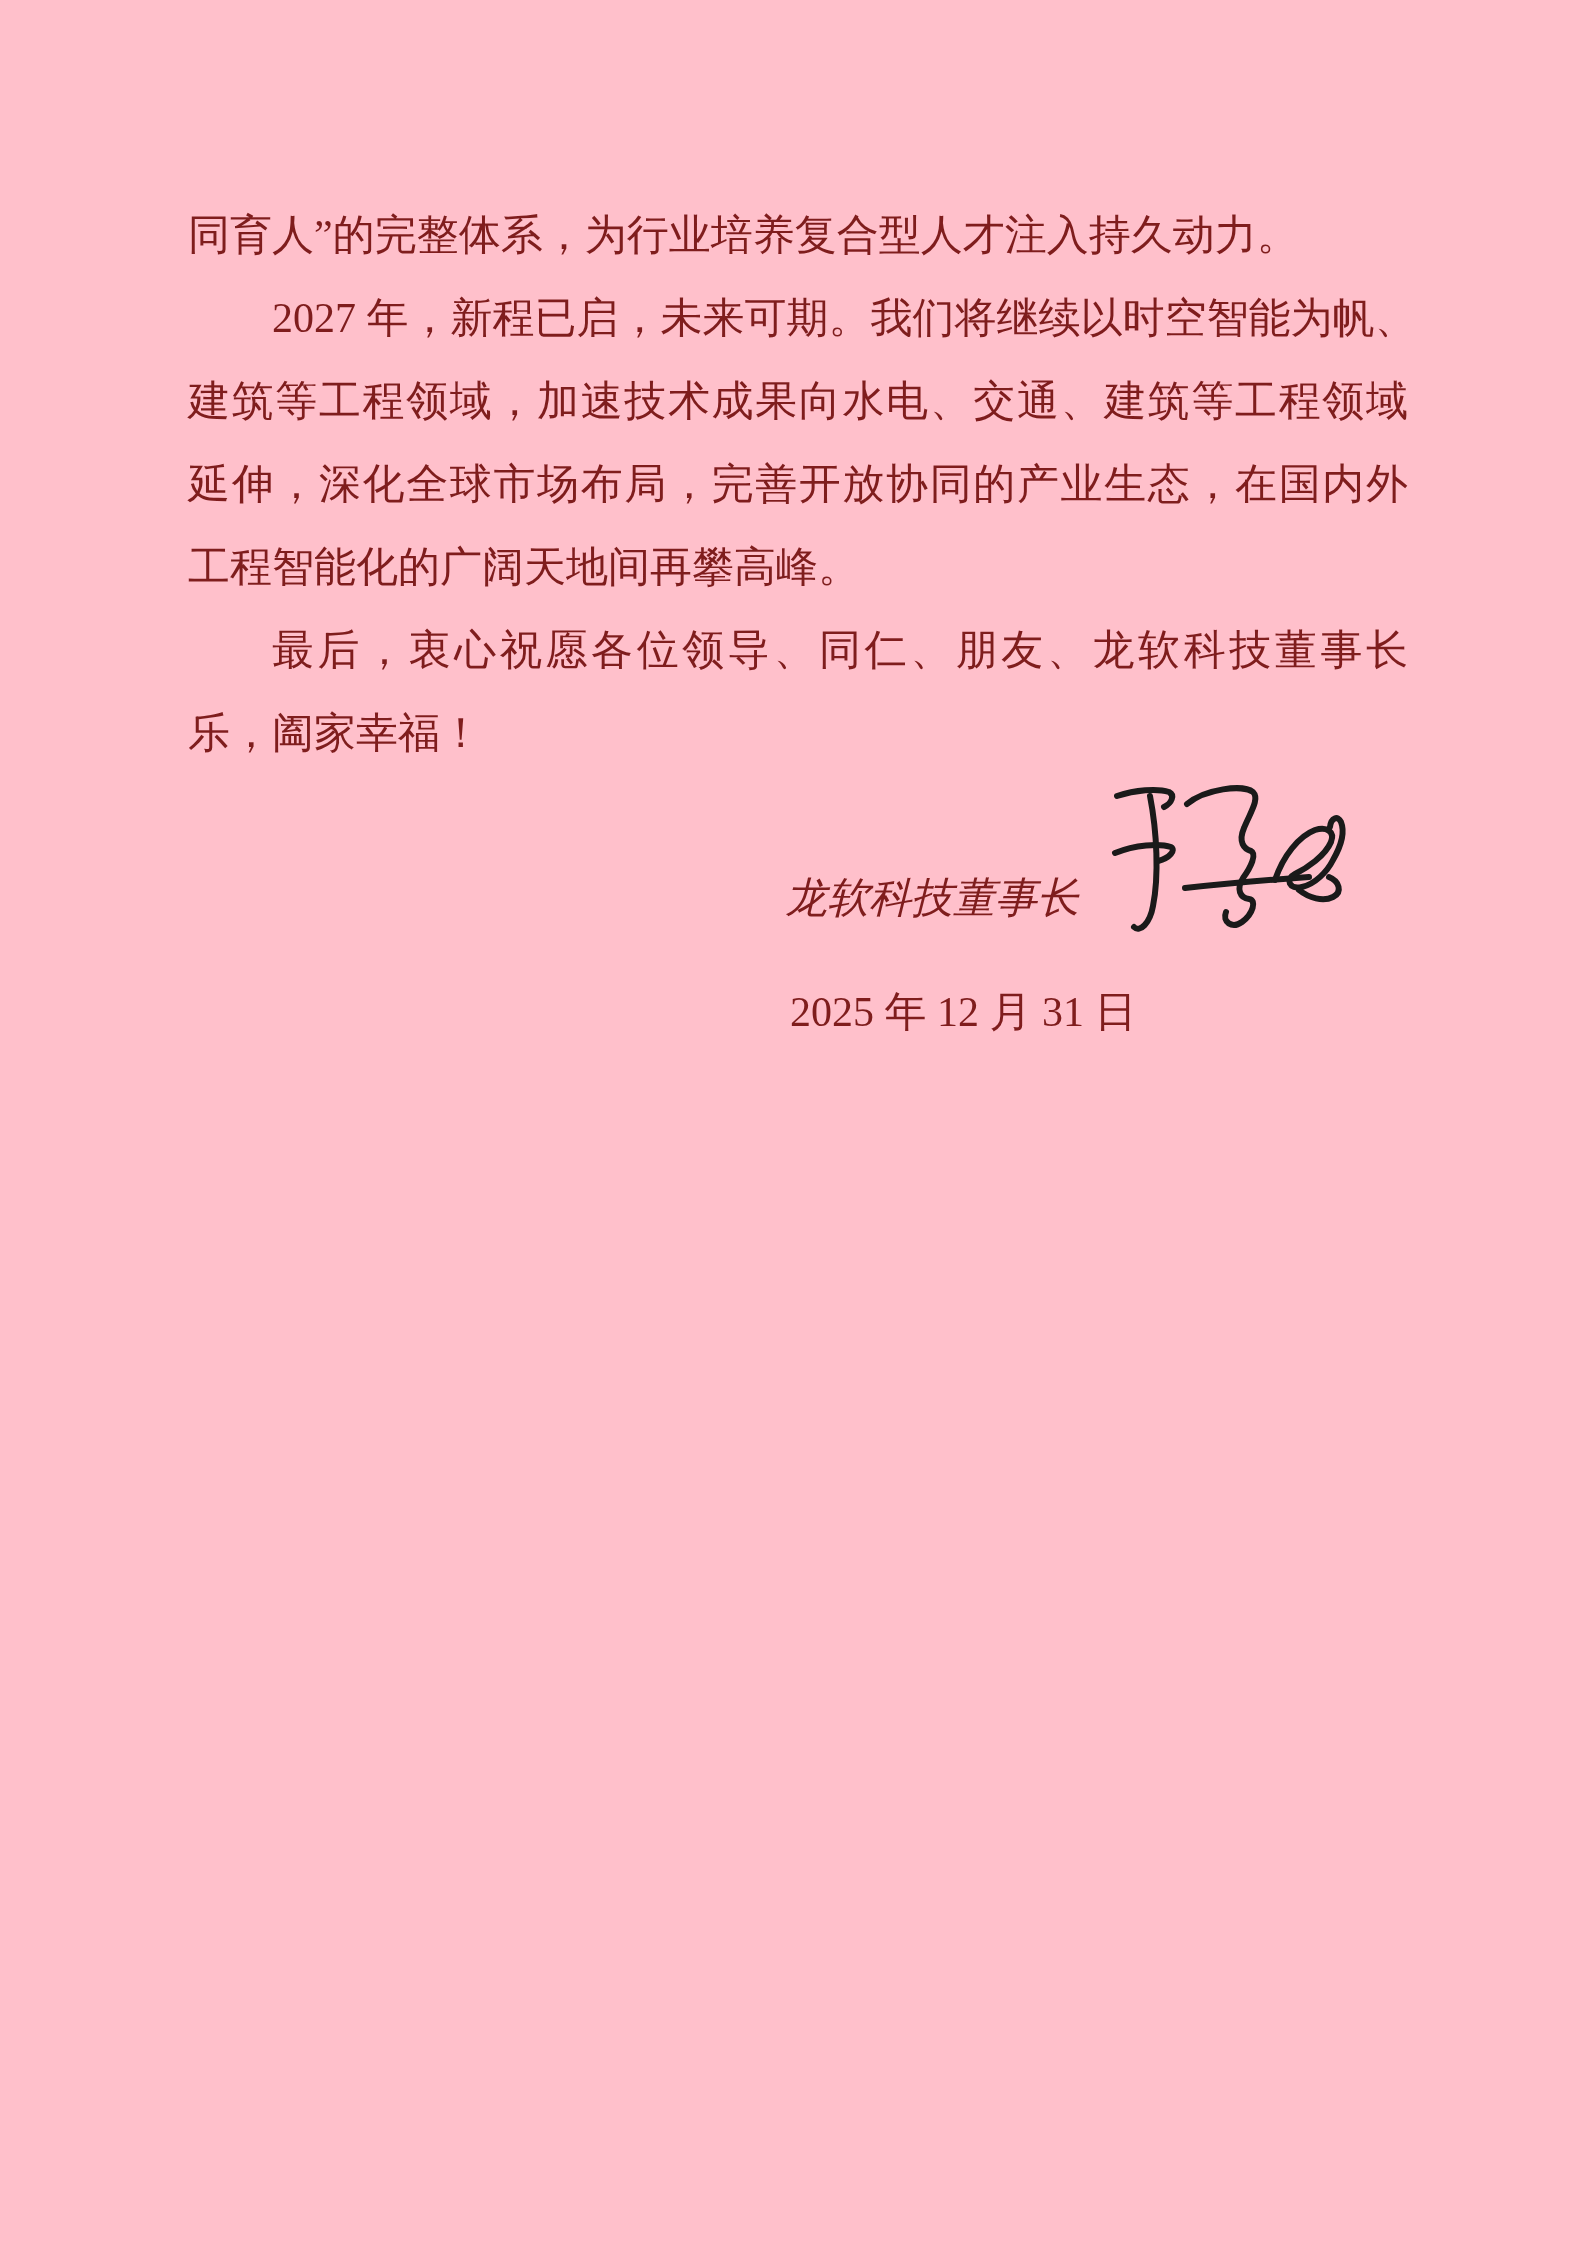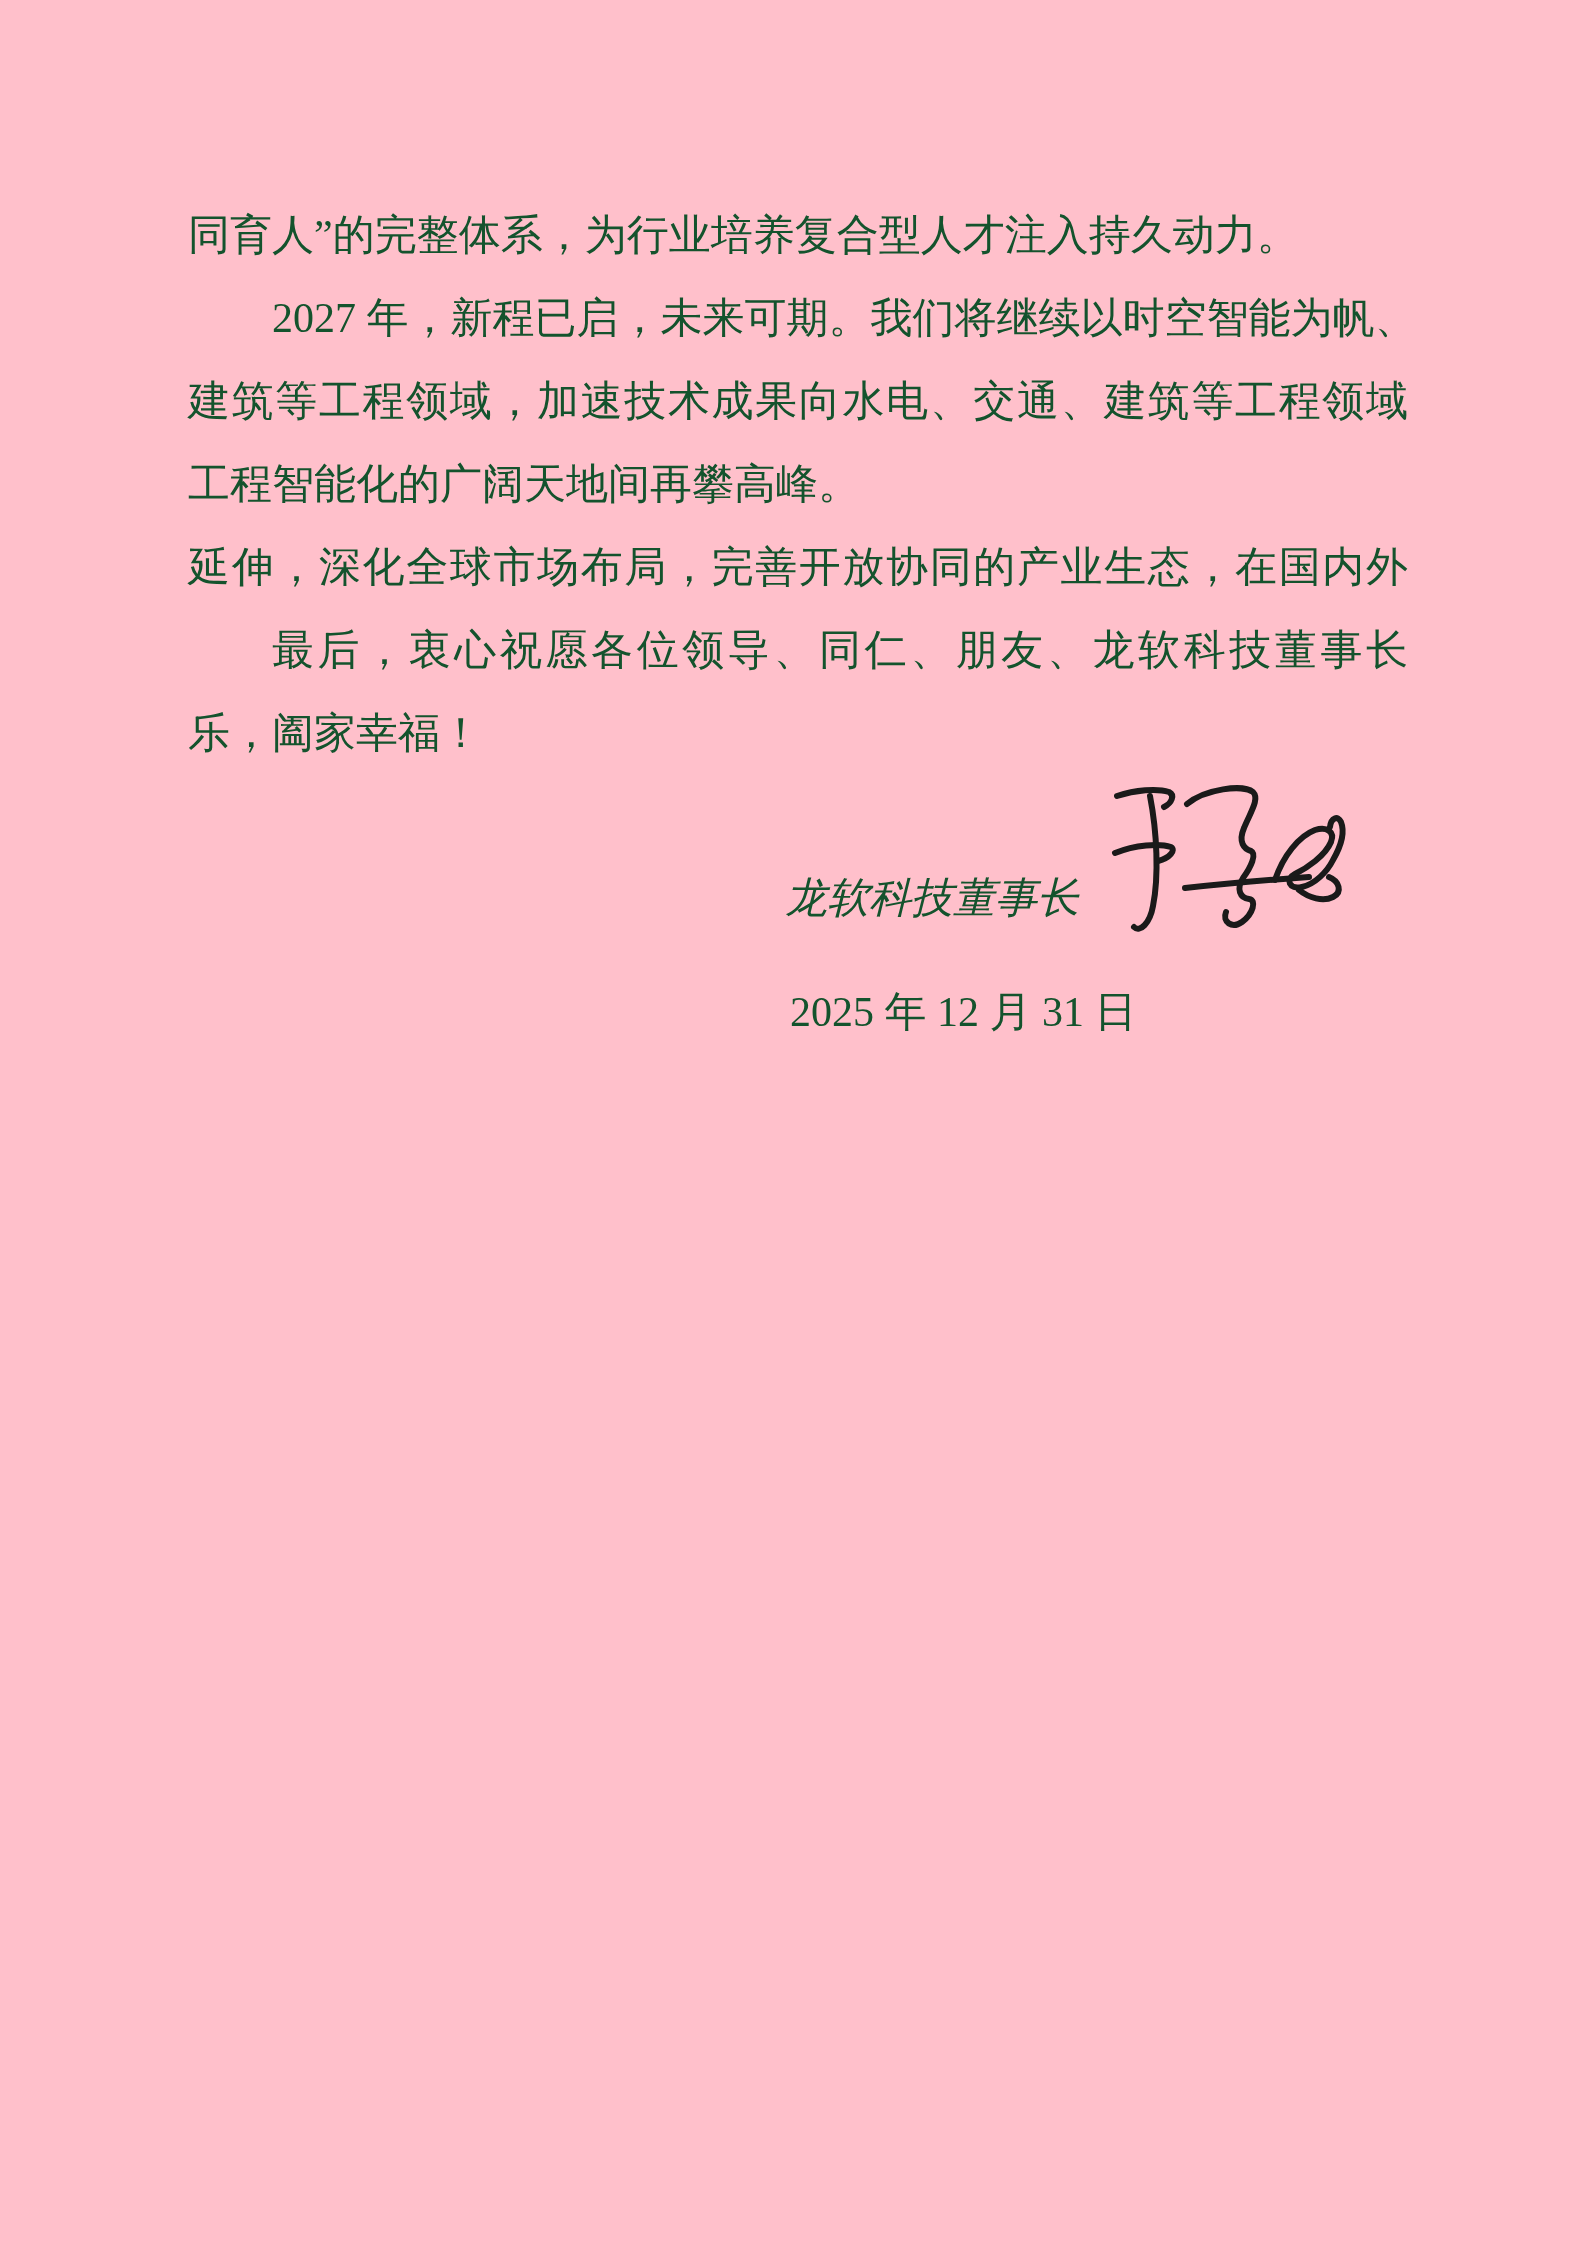--- a/index.html
+++ b/index.html
@@ -7,21 +7,21 @@
     padding: 0;
     background: #FFC0CB;
   }
   .page {
     position: relative;
     width: 1588px;
     height: 2245px;
     background: #FFC0CB;
     overflow: hidden;
     font-family: "Liberation Serif", "DejaVu Serif", serif;
-    color: #14532d;
+    color: #7f1d1d;
   }
   .body-text {
     position: absolute;
     left: 188px;
     top: 194px;
     width: 1220px;
     font-size: 42px;
   }
   .line {
     height: 83px;
@@ -70,22 +70,22 @@
 </style>
 </head>
 <body>
 
 <div class="page">
 
   <div class="body-text">
     <div class="line lastline">同育人”的完整体系，为行业培养复合型人才注入持久动力。</div>
     <div class="line indent">2027 年，新程已启，未来可期。我们将继续以时空智能为帆、</div>
     <div class="line">建筑等工程领域，加速技术成果向水电、交通、建筑等工程领域</div>
+    <div class="line">延伸，深化全球市场布局，完善开放协同的产业生态，在国内外</div>
     <div class="line lastline">工程智能化的广阔天地间再攀高峰。</div>
-    <div class="line">延伸，深化全球市场布局，完善开放协同的产业生态，在国内外</div>
     <div class="line indent">最后，衷心祝愿各位领导、同仁、朋友、龙软科技董事长</div>
     <div class="line lastline">乐，阖家幸福！</div>
   </div>
 
   <div class="signature-title">龙软科技董事长</div>
 
   <svg class="signature-svg" viewBox="0 0 262 166" xmlns="http://www.w3.org/2000/svg">
 
     <path d="M14,16 C32,10 54,8 66,12 C72,15 69,23 61,27"></path>
     <path d="M12,73 C32,65 56,63 68,67 C73,70 67,78 55,81"></path>

